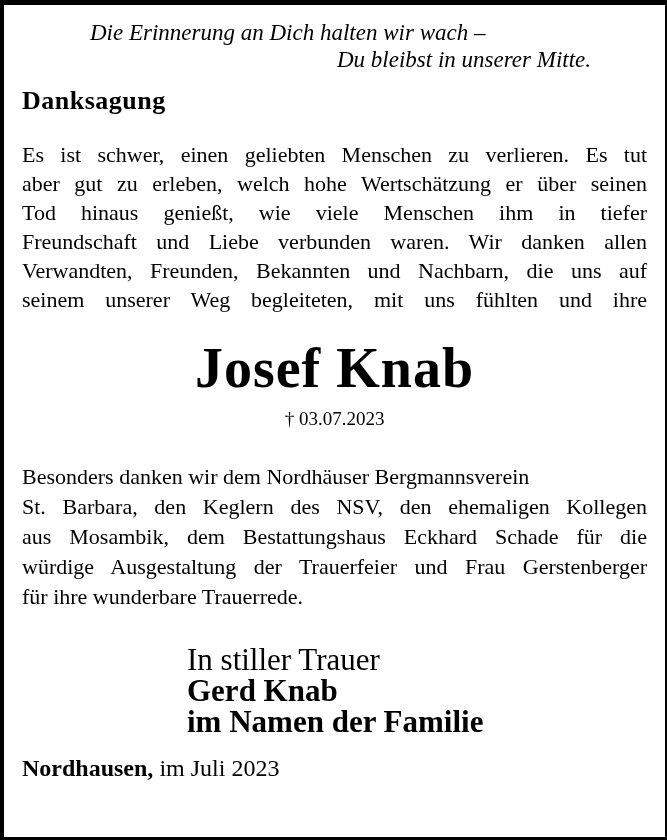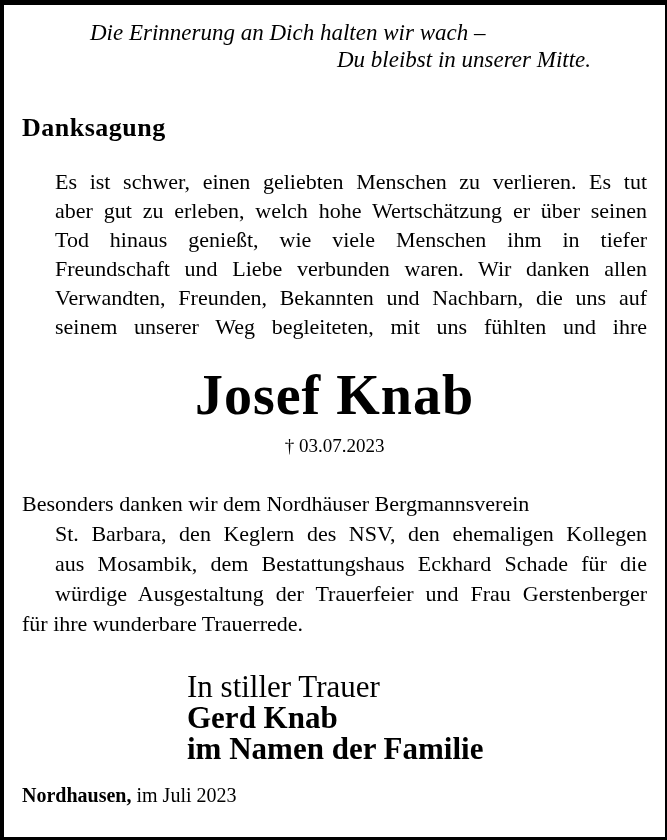--- a/index.html
+++ b/index.html
@@ -23,36 +23,35 @@
     color: #000;
   }
   .epigraph {
     font-style: italic;
     font-size: 23px;
     line-height: 27px;
   }
   .epigraph .l1 { margin-left: 68px; }
   .epigraph .l2 { margin-left: 315px; }
   .heading {
-    margin-top: 40px;
+    margin-top: 13px;
     font-size: 26px;
     line-height: 30px;
     font-weight: bold;
     letter-spacing: 0.5px;
   }
   .body-par {
     font-size: 22px;
     line-height: 29px;
   }
   .par1 { margin-top: 24px; }
   .par2 { margin-top: 28px; line-height: 30px; }
   .body-par .jl {
     text-align: justify;
     text-align-last: justify;
-    margin-left: 33px;
   }
   .deceased-name {
     margin-top: 24px;
     text-align: center;
     font-size: 56px;
     line-height: 60px;
     font-weight: bold;
     letter-spacing: 1px;
   }
   .death-date {
@@ -63,21 +62,21 @@
   }
   .closing {
     margin-top: 32px;
     margin-left: 165px;
     font-size: 31px;
     line-height: 31px;
   }
   .closing .bold { font-weight: bold; }
   .footer-line {
     margin-top: 16px;
-    font-size: 20px;
+    font-size: 24px;
     line-height: 30px;
   }
   .footer-line .place { font-weight: bold; }
 </style>
 </head>
 <body>
 
 <div class="page">
 
   <div class="epigraph">

